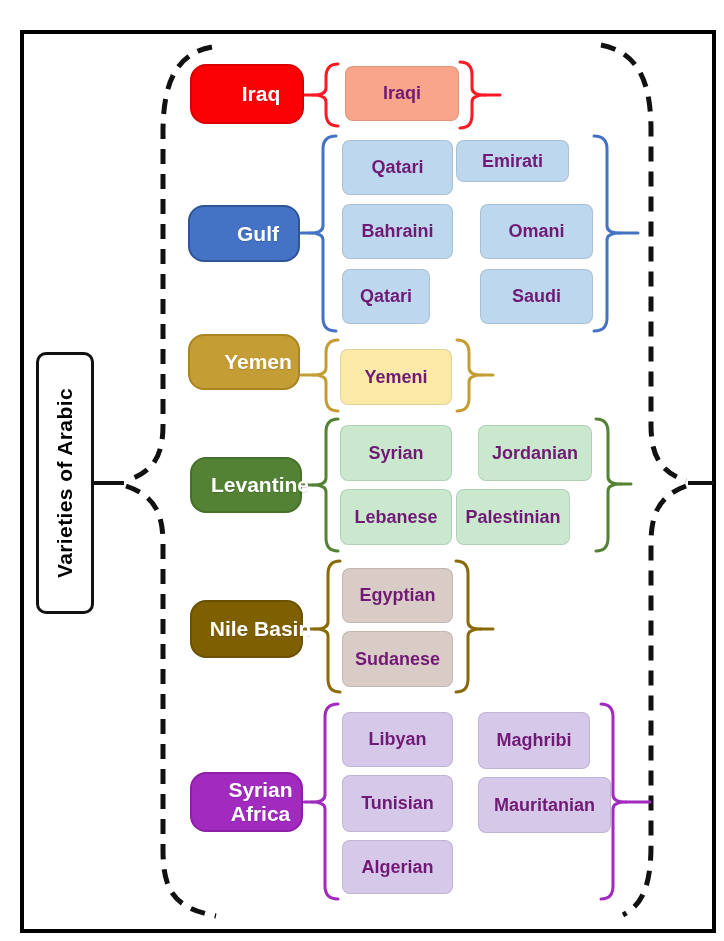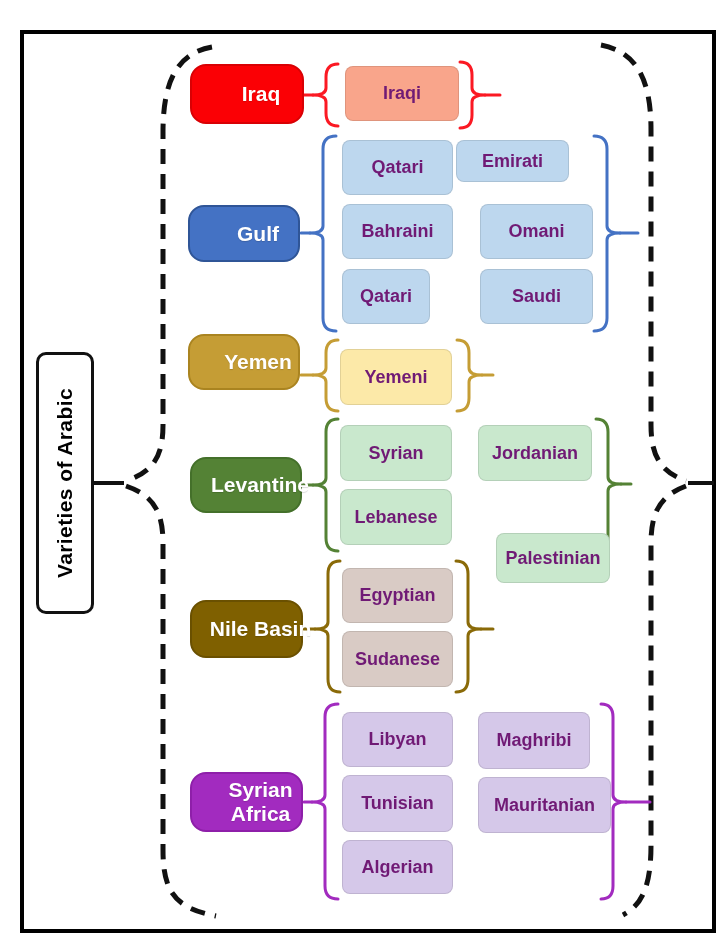--- a/index.html
+++ b/index.html
@@ -122,21 +122,21 @@
   <div class="node child" style="left: 342px; top: 269px; width: 88px; height: 55px; background-color: rgb(189, 215, 238);">Qatari</div>
   <div class="node child" style="left: 456px; top: 140px; width: 113px; height: 42px; background-color: rgb(189, 215, 238);">Emirati</div>
   <div class="node child" style="left: 480px; top: 204px; width: 113px; height: 55px; background-color: rgb(189, 215, 238);">Omani</div>
   <div class="node child" style="left: 480px; top: 269px; width: 113px; height: 55px; background-color: rgb(189, 215, 238);">Saudi</div>
 
   <div class="node child" style="left: 340px; top: 349px; width: 112px; height: 56px; background-color: rgb(252, 233, 168);">Yemeni</div>
 
   <div class="node child" style="left: 340px; top: 425px; width: 112px; height: 56px; background-color: rgb(201, 232, 205);">Syrian</div>
   <div class="node child" style="left: 340px; top: 489px; width: 112px; height: 56px; background-color: rgb(201, 232, 205);">Lebanese</div>
   <div class="node child" style="left: 478px; top: 425px; width: 114px; height: 56px; background-color: rgb(201, 232, 205);">Jordanian</div>
-  <div class="node child" style="left: 496px; top: 489px; width: 114px; height: 50px; background-color: rgb(201, 232, 205); margin-top: 44px;">Palestinian</div>
+  <div class="node child" style="left: 456px; top: 489px; width: 114px; height: 56px; background-color: rgb(201, 232, 205);">Palestinian</div>
 
   <div class="node child" style="left: 342px; top: 568px; width: 111px; height: 55px; background-color: rgb(217, 203, 197);">Egyptian</div>
   <div class="node child" style="left: 342px; top: 631px; width: 111px; height: 56px; background-color: rgb(217, 203, 197);">Sudanese</div>
 
   <div class="node child" style="left: 342px; top: 712px; width: 111px; height: 55px; background-color: rgb(213, 200, 233);">Libyan</div>
   <div class="node child" style="left: 342px; top: 775px; width: 111px; height: 57px; background-color: rgb(213, 200, 233);">Tunisian</div>
   <div class="node child" style="left: 342px; top: 840px; width: 111px; height: 54px; background-color: rgb(213, 200, 233);">Algerian</div>
   <div class="node child" style="left: 478px; top: 712px; width: 112px; height: 57px; background-color: rgb(213, 200, 233);">Maghribi</div>
   <div class="node child" style="left: 478px; top: 777px; width: 133px; height: 56px; background-color: rgb(213, 200, 233);">Mauritanian</div>
 

